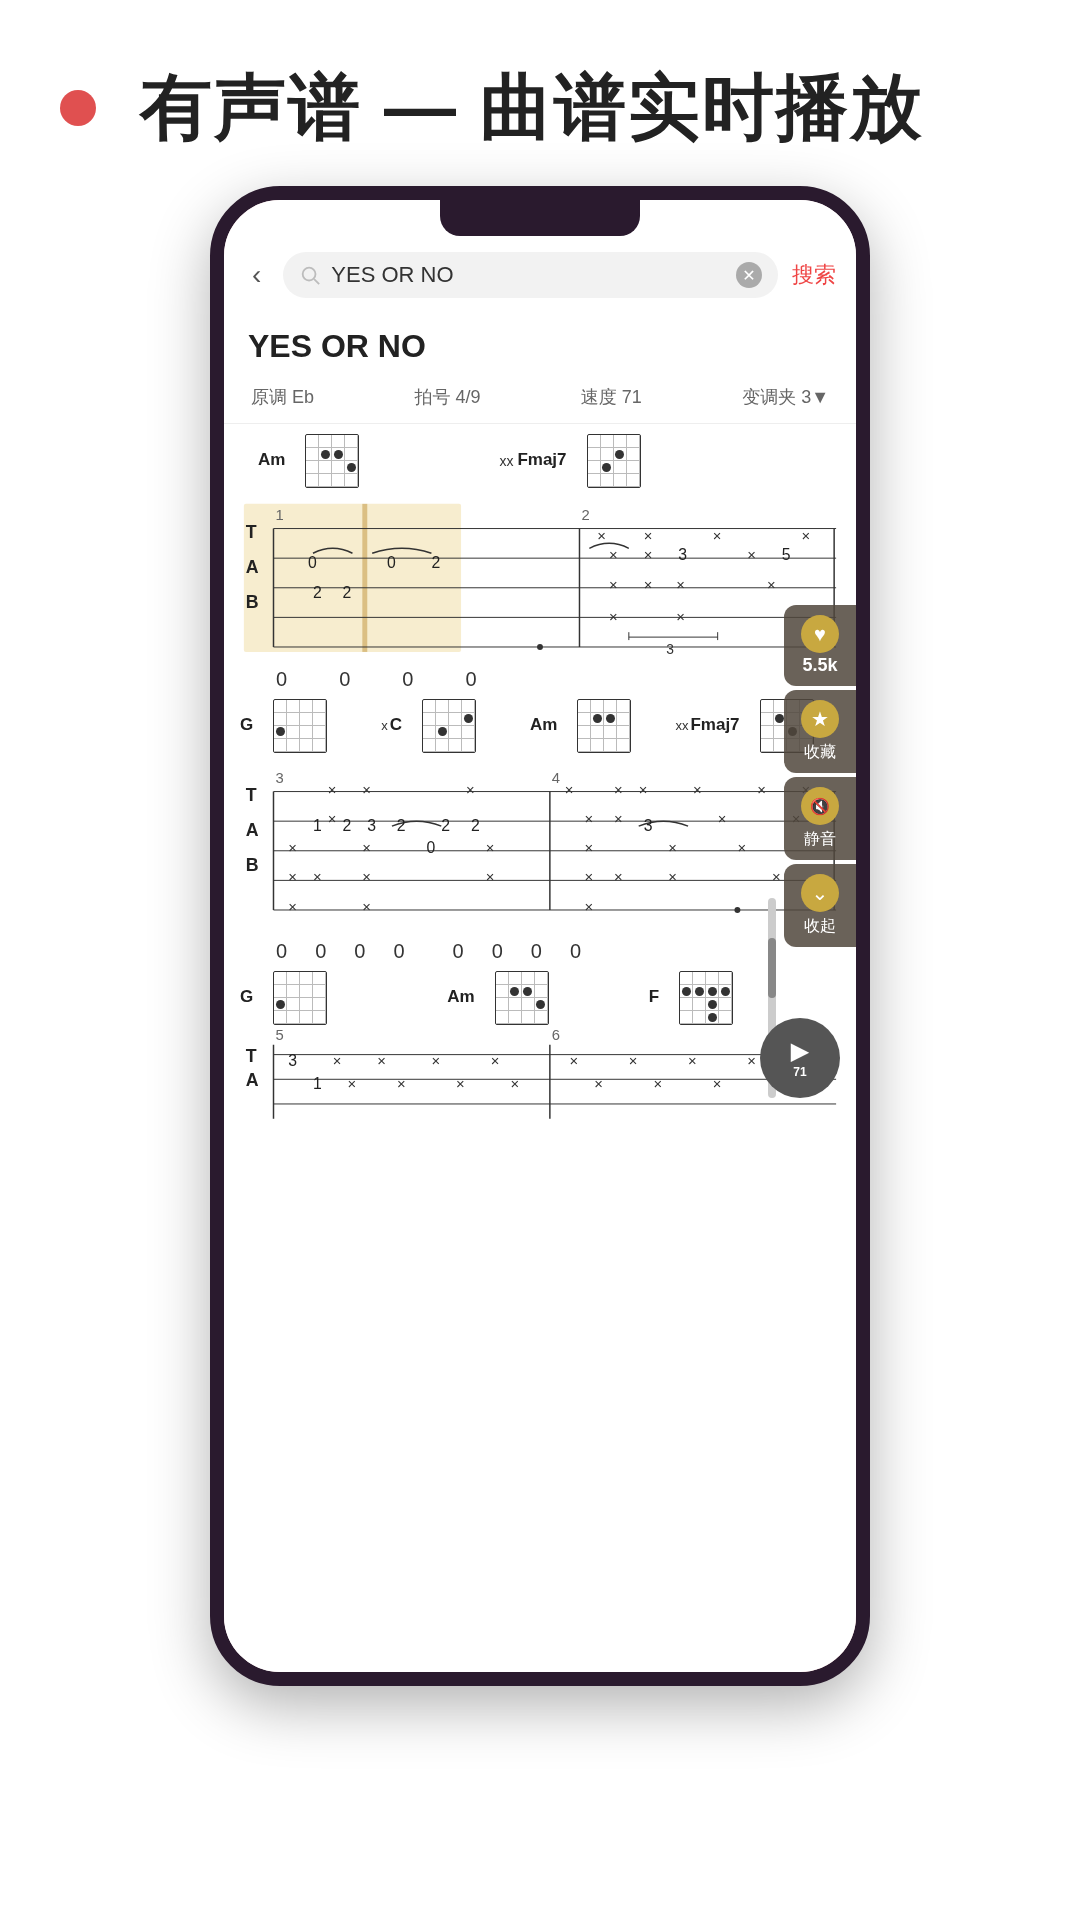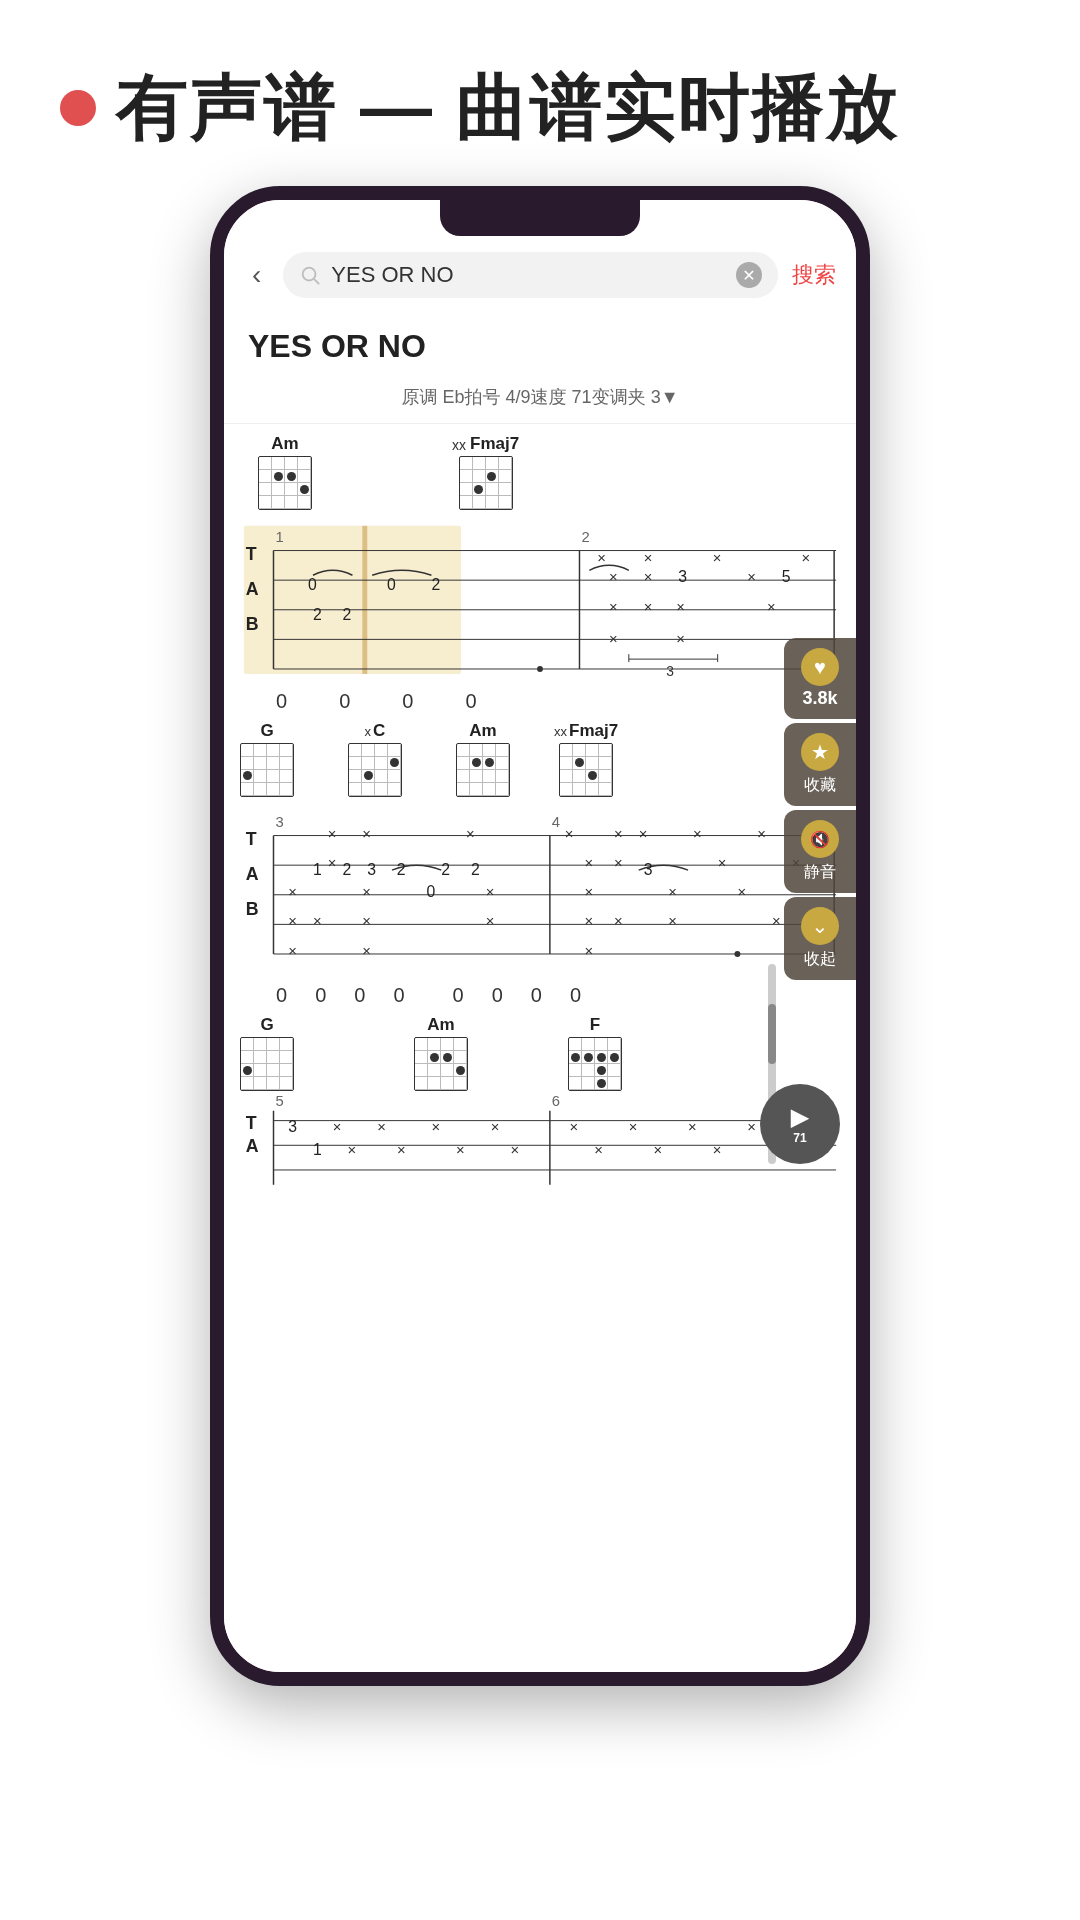--- a/index.html
+++ b/index.html
@@ -23,20 +23,21 @@
       width: 36px;
       height: 36px;
       background: #e05050;
       border-radius: 50%;
     }
     .top-title {
       font-size: 72px;
       font-weight: 700;
       color: #222;
       letter-spacing: 2px;
+      margin-left: 24px;
     }
 
     
     .phone-wrapper {
       display: flex;
       justify-content: center;
       padding: 0 40px;
     }
     .phone-mockup {
       width: 660px;
@@ -134,22 +135,22 @@
     }
     .song-artist {
       font-size: 20px;
       color: #666;
       margin-top: 4px;
     }
 
     
     .song-meta {
       display: flex;
-      justify-content: center;
-      padding: 14px 16px;
+      justify-content: space-between;
+      padding: 14px 27px;
       border-bottom: 1px solid #eee;
     }
     .meta-item {
       font-size: 18px;
       color: #666;
     }
 
     
     .tab-content {
       background: #fff;
@@ -255,22 +256,22 @@
     }
 
     .phone-content {
       padding-bottom: 100px;
       position: relative;
     }
 
     
     .chord-frame {
       display: flex;
-      flex-direction: column;
       align-items: center;
+      gap: 20px;
     }
     .chord-frame-name {
       font-size: 17px;
       font-weight: 600;
       color: #222;
       margin-bottom: 2px;
     }
     .chord-board {
       border: 1.5px solid #333;
       border-radius: 2px;
@@ -489,21 +490,21 @@
               <span>0</span>
               <span>0</span>
               <span>0</span>
               <span>0</span>
             </div>
           </div>
 
           <div class="float-controls">
             <div class="float-btn">
               <div class="float-btn-icon">♥</div>
-              <span class="float-btn-count">3.8k</span>
+              <span class="float-btn-count">5.5k</span>
             </div>
             <div class="float-btn">
               <div class="float-btn-icon">★</div>
               <span class="float-btn-label">收藏</span>
             </div>
             <div class="float-btn">
               <div class="float-btn-icon" style="font-size:16px;">🔇</div>
               <span class="float-btn-label">静音</span>
             </div>
             <div class="float-btn">

